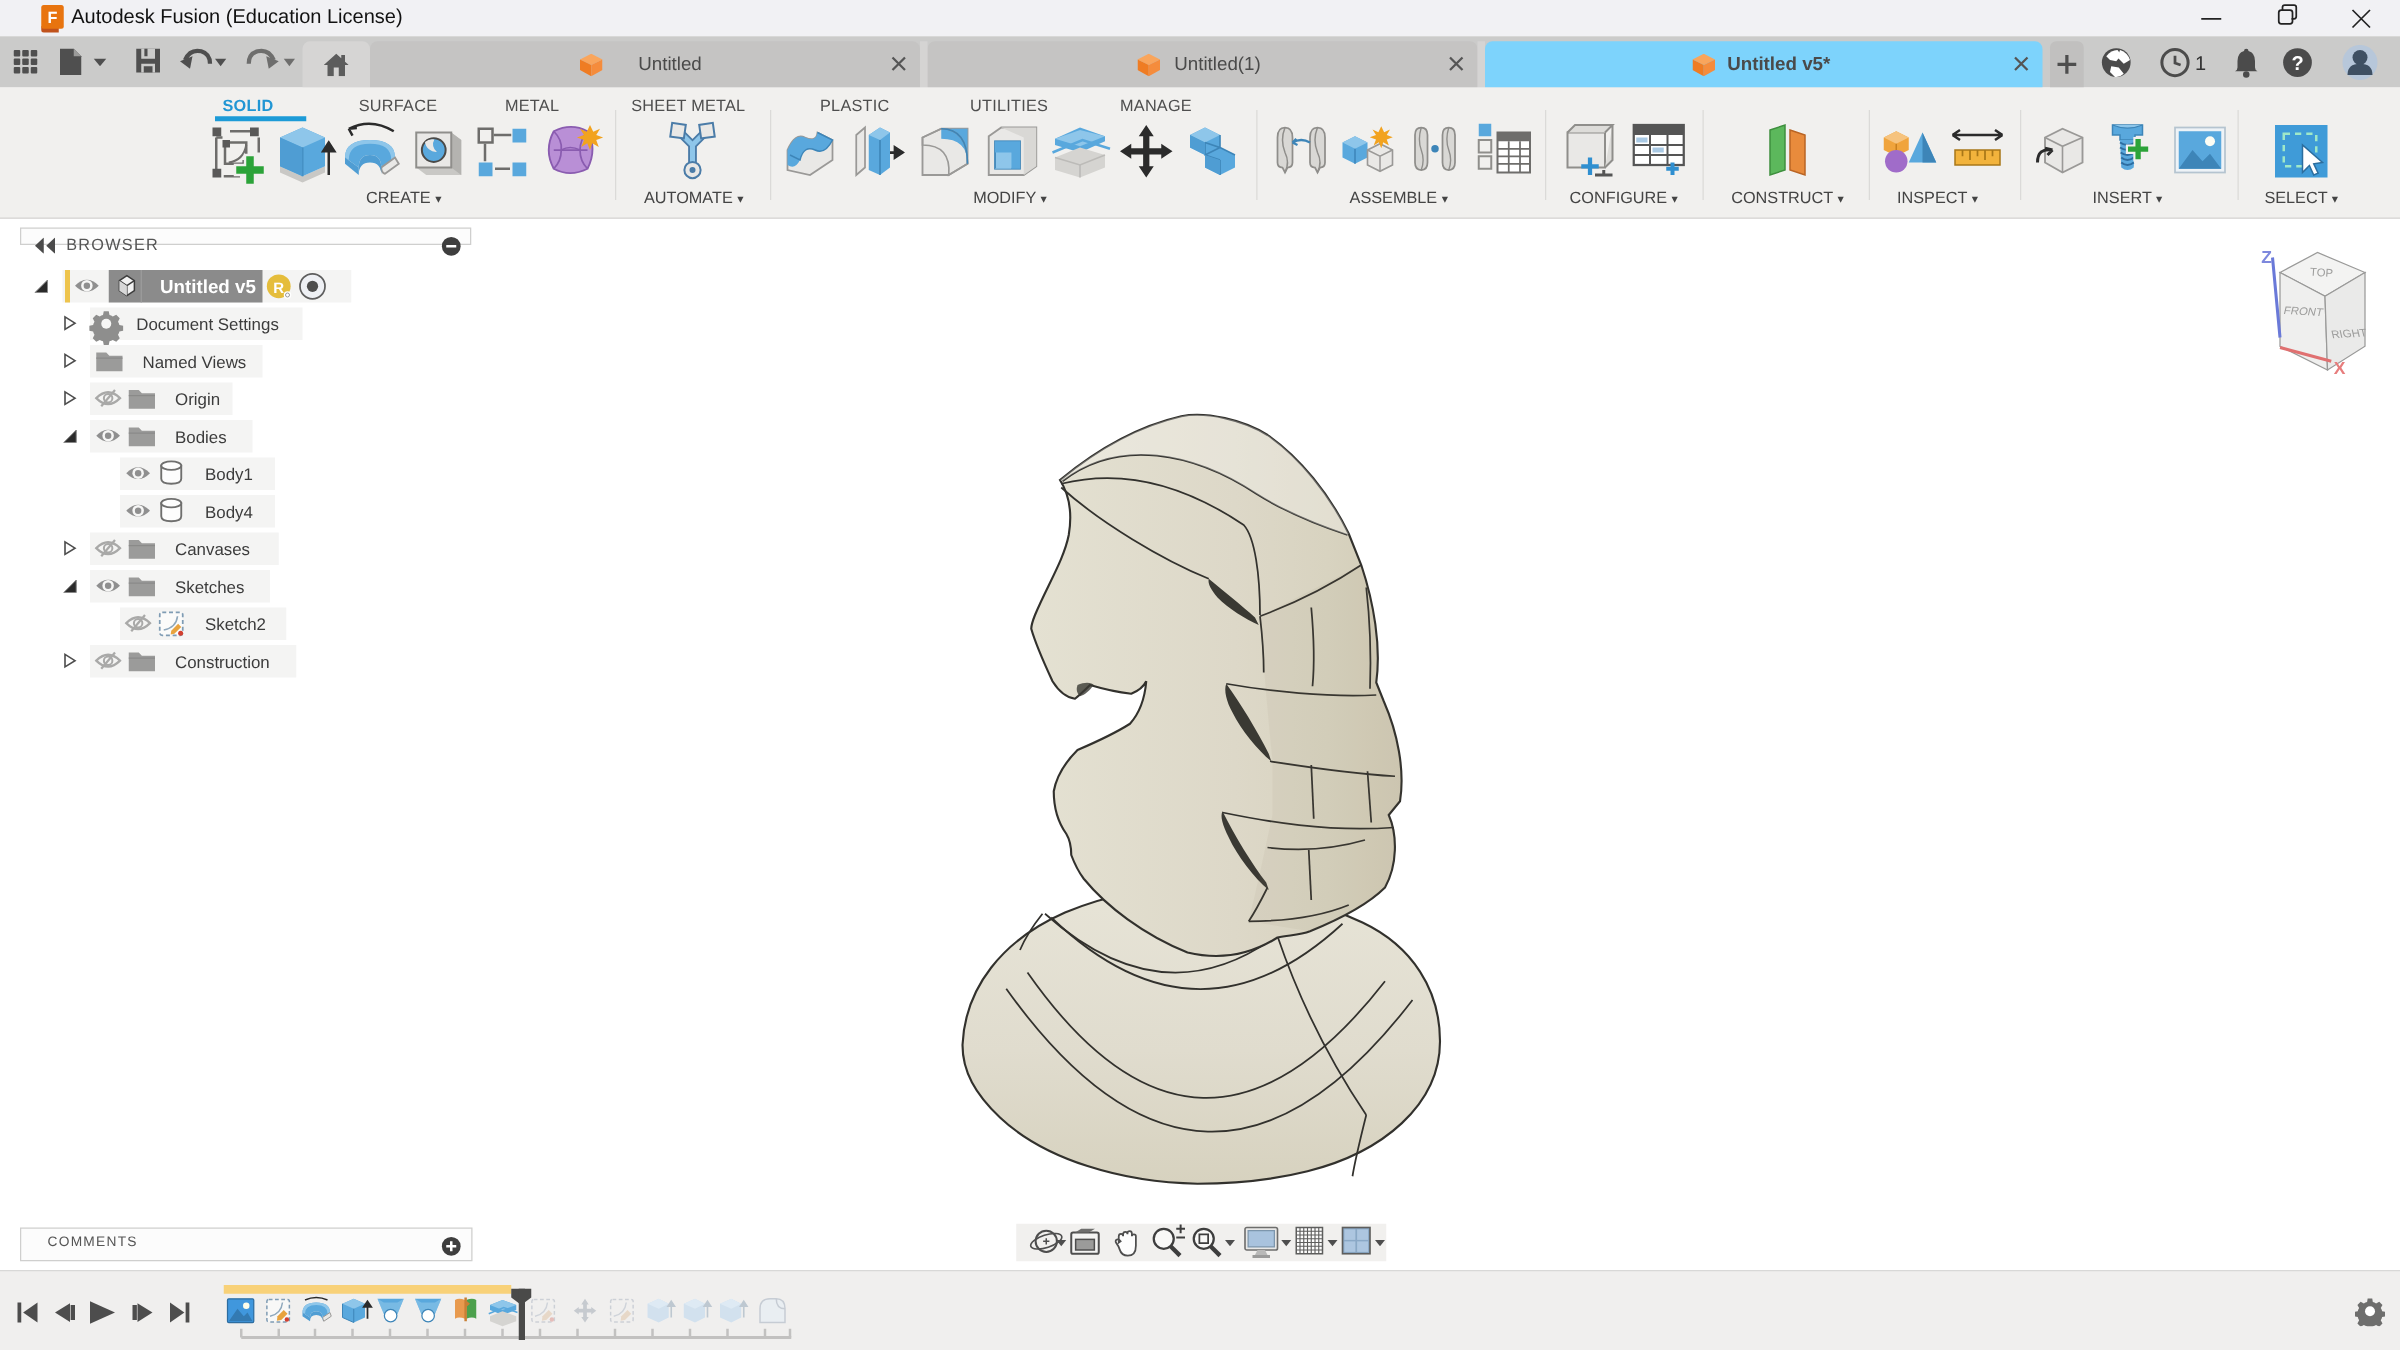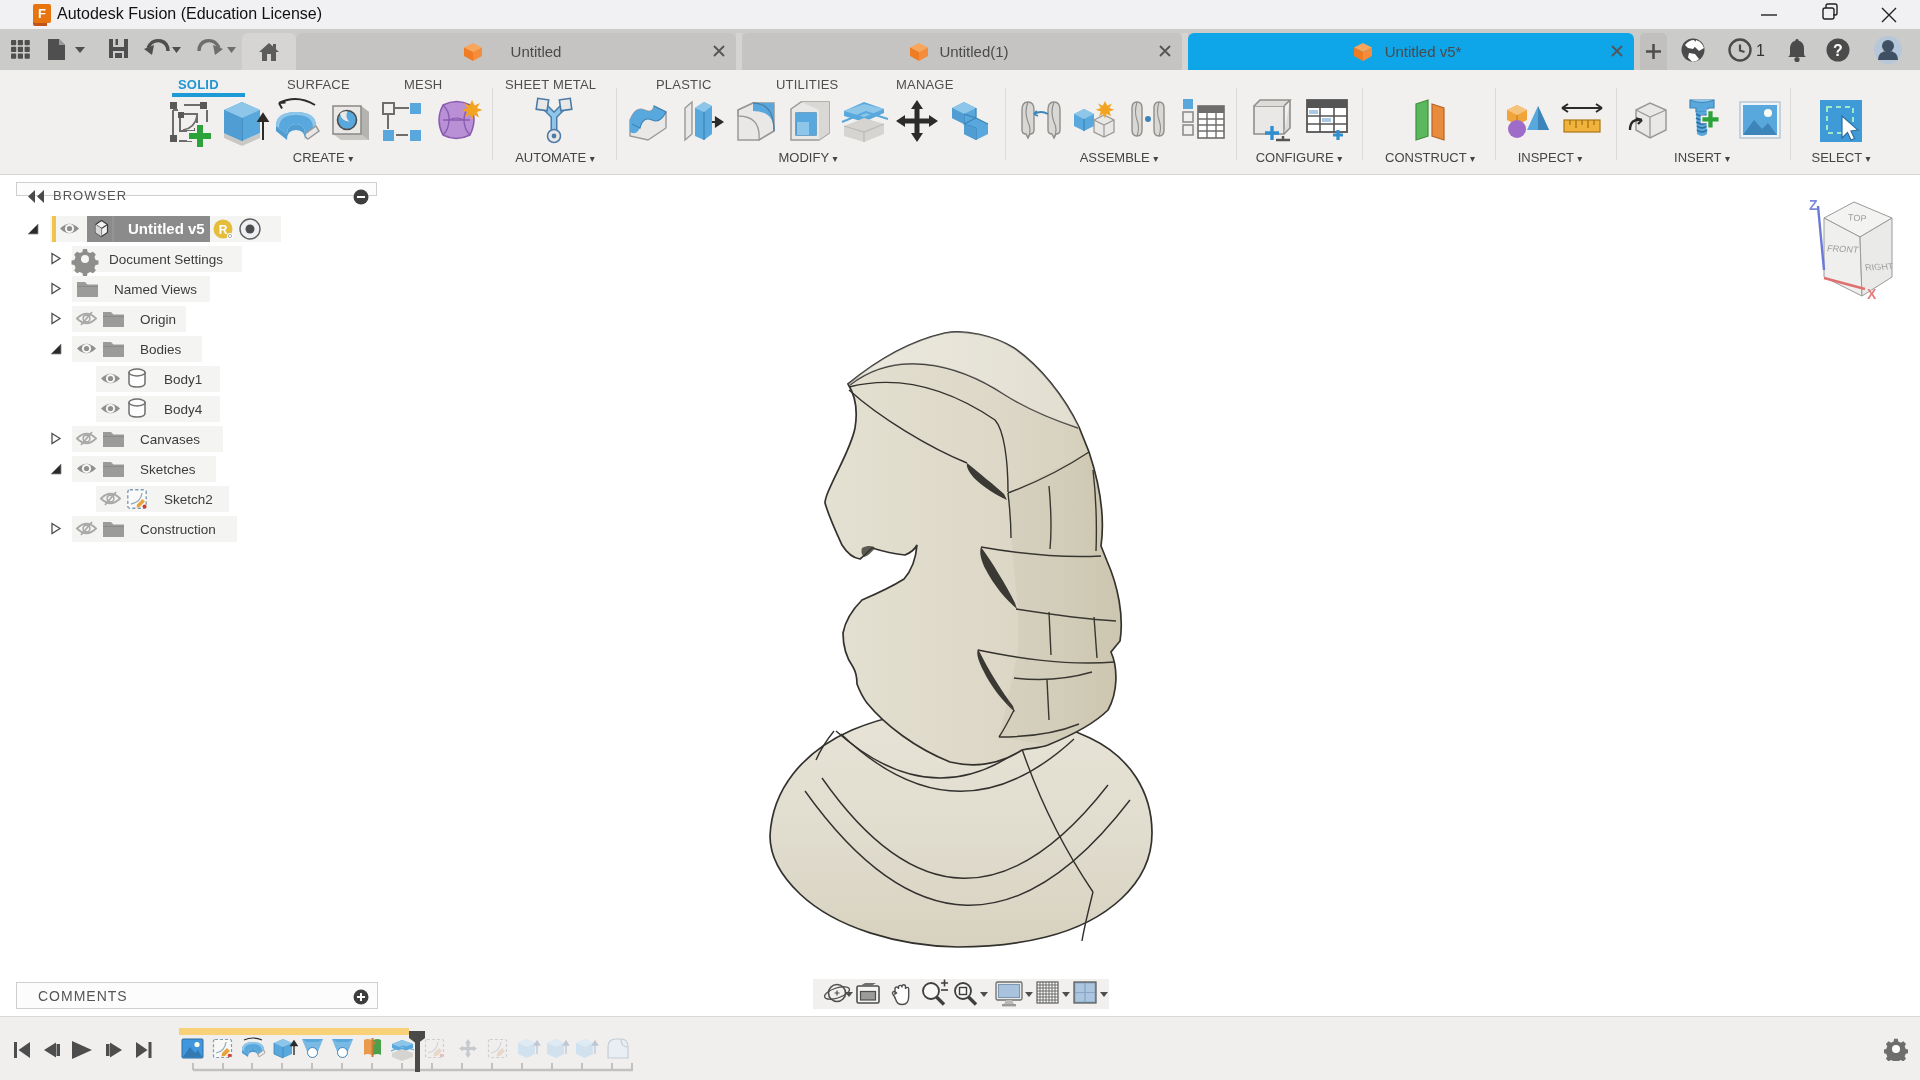--- a/index.html
+++ b/index.html
@@ -5,40 +5,40 @@
   * { margin:0; padding:0; box-sizing:border-box; }
   html,body { width:1920px; height:1080px; overflow:hidden; font-family:"Liberation Sans", sans-serif; }
   body { position:relative; background:#ffffff; }
   .abs { position:absolute; }
   
   #titlebar { position:absolute; left:0; top:0; width:1920px; height:29px; background:#f1f1f4; }
   #titlebar .title { position:absolute; left:57px; top:5px; font-size:16px; color:#111; }
   
   #tabbar { position:absolute; left:0; top:29px; width:1920px; height:41px; background:#cbcbca; }
   .tab { position:absolute; top:4px; height:37px; background:#c5c4c3; border-radius:6px 6px 0 0; }
-  .tab.active { background:#0ea5e9; }
+  .tab.active { background:#7dd3fc;font-weight:bold; }
   .tab .lbl { position:absolute; top:10px; left:0; right:0; text-align:center; font-size:15px; color:#4a4a4a; }
   .tab .closex { position:absolute; right:8px; top:9px; width:18px; height:18px; }
   .hometab { position:absolute; left:242px; top:4px; width:54px; height:37px; background:#d6d5d4; border-radius:6px 6px 0 0; }
   
   #ribbon { position:absolute; left:0; top:70px; width:1920px; height:105px; background:#f1f0ee; border-bottom:1px solid #d5d4d2; }
   .rtab { position:absolute; top:7px; font-size:13px; color:#4e4e4e; letter-spacing:0.2px; }
   .rtab.active { color:#2196d4;font-weight:bold; }
   #solidline { position:absolute; left:172px; top:23px; width:73px; height:4px; background:#1d9bd7; }
   #designbtn { position:absolute; left:16px; top:13px; width:136px; height:73px; border:1px solid #c9c8c6; border-radius:6px; background:#f4f3f1; }
   #designbtn span { position:absolute; left:0; right:0; top:26px; text-align:center; font-size:14px; font-weight:bold; color:#333; }
   .glabel { position:absolute; top:80px; font-size:13px; color:#444; white-space:nowrap; transform:translateX(-50%); }
   .gsep { position:absolute; top:18px; height:72px; width:1px; background:#dbdad8; }
   
   #browser { position:absolute; left:16px; top:182px; width:361px; }
   #bheader { position:relative; width:361px; height:14px; background:#fcfcfc; border:1px solid #cfcfce; }
   #bheader .t { position:absolute; left:36px; top:5px; font-size:13px; color:#555; letter-spacing:1px; }
   
   #comments { position:absolute; left:16px; top:982px; width:362px; height:27px; background:#fcfcfc; border:1px solid #cfcfce; }
-  #comments .t { position:absolute; left:21px; top:5px; font-size:14px; color:#555; letter-spacing:1px; }
+  #comments .t { position:absolute; left:21px; top:5px; font-size:11px; color:#555; letter-spacing:1px; }
   
   #navbar { position:absolute; left:813px; top:979px; width:296px; height:30px; background:#f1f0ee; }
   
   #timeline { position:absolute; left:0; top:1016px; width:1920px; height:64px; background:#f0efee; border-top:1px solid #d8d8d7; }
   #tlyellow { position:absolute; left:179px; top:11px; width:230px; height:7px; background:#f8d178; }
 </style>
 </head>
 <body>
 
 <div id="titlebar">
@@ -171,21 +171,21 @@
       <circle cx="0" cy="-4" r="6" fill="#3f5063"></circle>
       <path d="M-10 10 q0 -9 10 -9 q10 0 10 9 Z" fill="#3f5063"></path>
     </g>
   </svg>
 </div>
 
 <div id="ribbon">
   <div class="rtab active" style="left:178px">SOLID</div>
   <div id="solidline"></div>
   <div class="rtab" style="left:287px">SURFACE</div>
-  <div class="rtab" style="left:404px">MESH</div>
+  <div class="rtab" style="left:404px">METAL</div>
   <div class="rtab" style="left:505px">SHEET METAL</div>
   <div class="rtab" style="left:656px">PLASTIC</div>
   <div class="rtab" style="left:776px">UTILITIES</div>
   <div class="rtab" style="left:896px">MANAGE</div>
   <div class="glabel" style="left:323px">CREATE <span style="font-size:10px">▾</span></div>
   <div class="glabel" style="left:555px">AUTOMATE <span style="font-size:10px">▾</span></div>
   <div class="glabel" style="left:808px">MODIFY <span style="font-size:10px">▾</span></div>
   <div class="glabel" style="left:1119px">ASSEMBLE <span style="font-size:10px">▾</span></div>
   <div class="glabel" style="left:1299px">CONFIGURE <span style="font-size:10px">▾</span></div>
   <div class="glabel" style="left:1430px">CONSTRUCT <span style="font-size:10px">▾</span></div>

